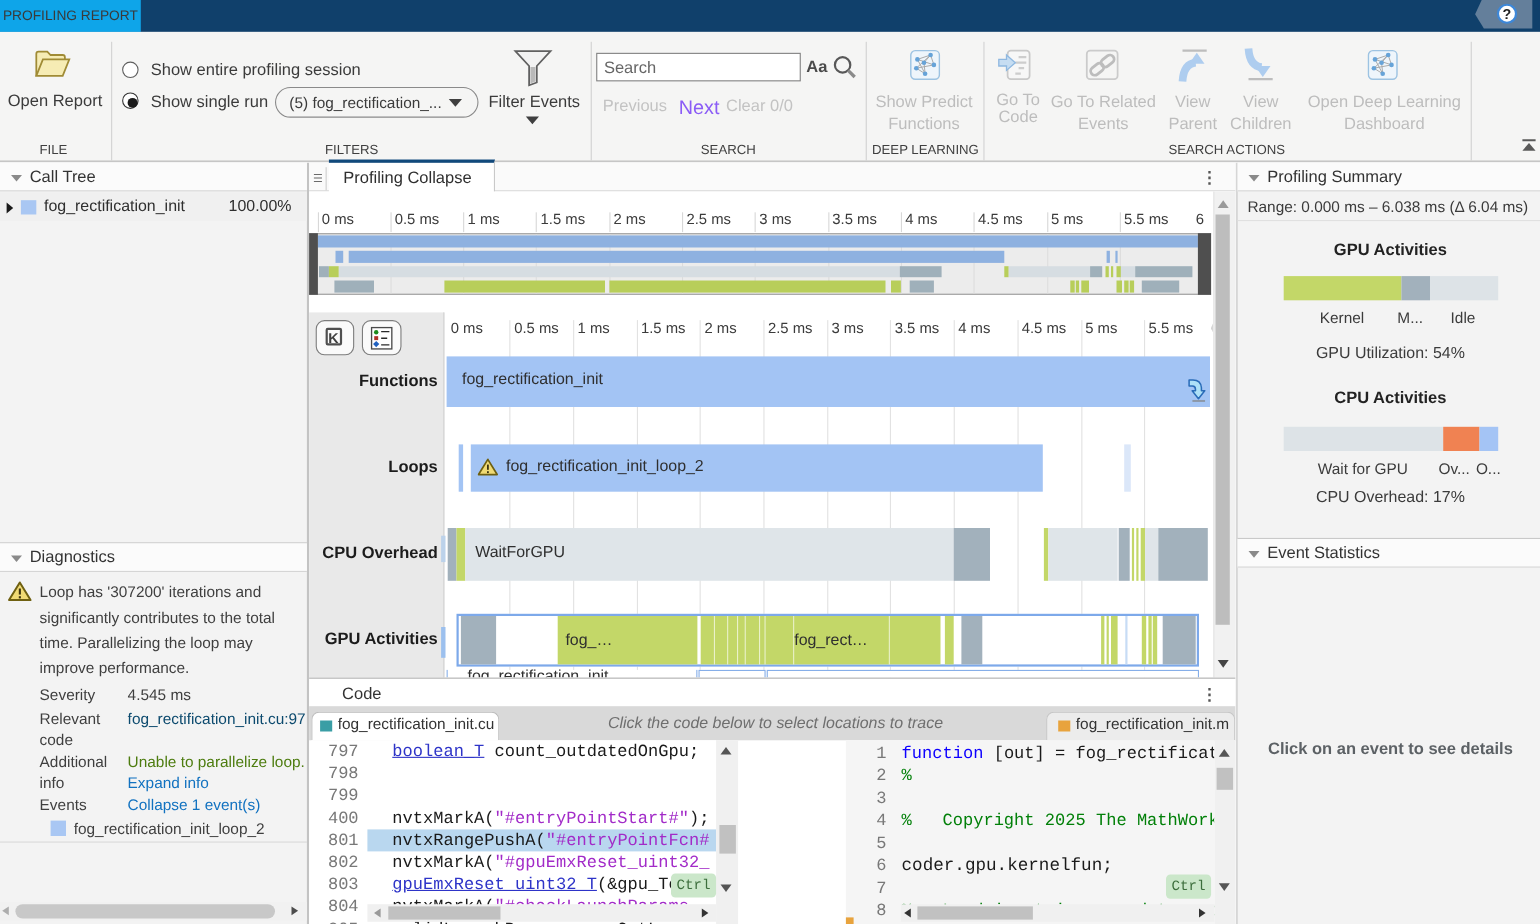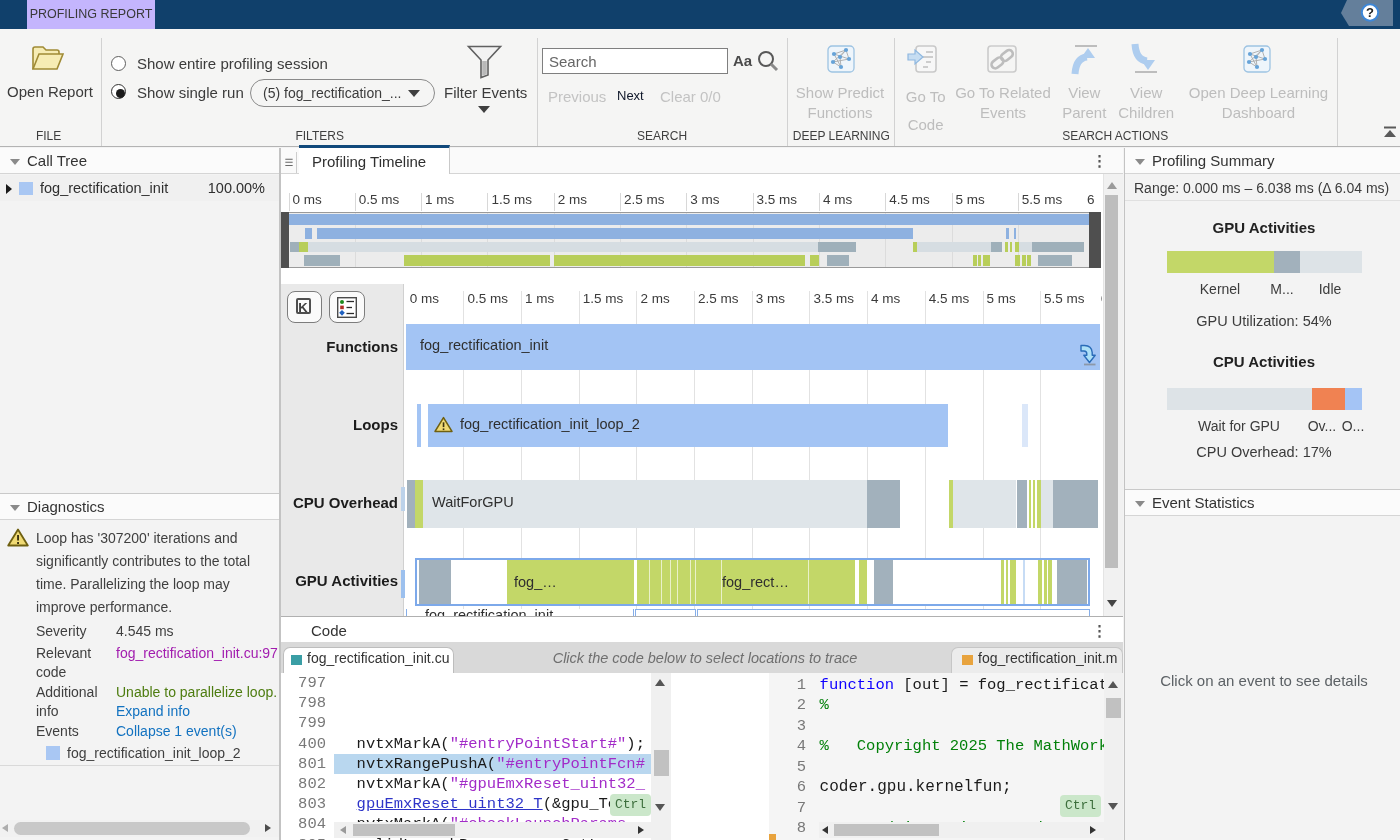--- a/index.html
+++ b/index.html
@@ -1,19 +1,19 @@
 <!DOCTYPE html>
 <html><head><meta charset="utf-8">
 <style>
 * { margin:0; padding:0; box-sizing:border-box; }
 body { width:1400px; height:840px; font-family:"Liberation Sans", sans-serif; background:#f3f3f3; overflow:hidden; position:relative; }
 </style></head>
 <body>
 <div style="position:absolute;left:0;top:0;width:1400px;height:29px;background:#10406b;"></div>
-<div style="position:absolute;left:0;top:0;width:128px;height:29px;background:#c4b5fd;color:#3a3a3a;font-size:12.5px;line-height:29px;text-align:center;margin-left:27px;">PROFILING REPORT</div>
+<div style="position:absolute;left:0;top:0;width:128px;height:29px;background:#0ea5e9;color:#3a3a3a;font-size:12.5px;line-height:29px;text-align:center;">PROFILING REPORT</div>
 <svg style="position:absolute;left:1338px;top:0;" width="58" height="27" viewBox="0 0 58 27">
     <polygon points="9,0 55,0 55,26 11,26 3,13" fill="#647f9b"></polygon>
     <circle cx="32" cy="12.5" r="8.2" fill="#ffffff" stroke="#3d87d8" stroke-width="2"></circle>
     <text x="32" y="17" font-size="13" font-weight="bold" fill="#222" text-anchor="middle" font-family="Liberation Sans">?</text>
   </svg>
 <div style="position:absolute;left:0;top:29px;width:1400px;height:118px;background:#f5f5f4;border-bottom:1px solid #b3b3b3;"></div>
 <div style="position:absolute;left:101px;top:38px;width:1px;height:108px;background:#d2d2d2;"></div>
 <div style="position:absolute;left:536.8px;top:38px;width:1px;height:108px;background:#d2d2d2;"></div>
 <div style="position:absolute;left:786.5px;top:38px;width:1px;height:108px;background:#d2d2d2;"></div>
 <div style="position:absolute;left:893.6px;top:38px;width:1px;height:108px;background:#d2d2d2;"></div>
@@ -43,21 +43,21 @@
 <div style="position:absolute;left:444px;top:84px;font-size:15px;color:#3b3b3b;">Filter Events</div>
 <div style="position:absolute;left:478px;top:106px;width:0;height:0;border-left:6px solid transparent;border-right:6px solid transparent;border-top:7px solid #3f3f3f;"></div>
 <div style="position:absolute;left:541.6px;top:48.3px;width:186px;height:26px;border:1px solid #7f7f7f;background:#fff;"></div>
 <div style="position:absolute;left:549px;top:53px;font-size:15px;color:#666;">Search</div>
 <div style="position:absolute;left:733px;top:52px;font-size:15px;font-weight:bold;color:#4a4a4a;">Aa</div>
 <svg style="position:absolute;left:756px;top:49px;" width="24" height="24" viewBox="0 0 24 24">
 <circle cx="10" cy="10" r="7" fill="none" stroke="#585858" stroke-width="2"></circle>
 <line x1="15" y1="15" x2="21" y2="21" stroke="#8a8a8a" stroke-width="3"></line>
   </svg>
 <div style="position:absolute;left:548px;top:88px;font-size:15px;color:#c3c3c3;">Previous</div>
-<div style="position:absolute;left:617px;top:88px;font-size:13px;color:#0f172a;">Next</div>
+<div style="position:absolute;left:617px;top:88px;font-size:18px;color:#8b5cf6;">Next</div>
 <div style="position:absolute;left:660px;top:88px;font-size:15px;color:#c3c3c3;">Clear</div>
 <div style="position:absolute;left:700px;top:88px;font-size:15px;color:#c3c3c3;">0/0</div>
 <svg style="position:absolute;left:826.9px;top:45px;" width="28" height="28" viewBox="0 0 28 28">
 <rect x="1" y="1" width="26" height="26" rx="4" fill="#eef5fb" stroke="#9dc3e2" stroke-width="1.3"></rect>
 <g stroke="#a9a9a9" stroke-width="0.9">
 <line x1="7" y1="9" x2="19" y2="5"></line>
       <line x1="7" y1="9" x2="22" y2="14"></line>
       <line x1="7" y1="9" x2="14" y2="22"></line>
 <line x1="6" y1="17" x2="19" y2="5"></line>
       <line x1="6" y1="17" x2="22" y2="14"></line>
@@ -114,21 +114,21 @@
 <line x1="5" y1="4" x2="27" y2="4" stroke="#bdbdbd" stroke-width="2"></line>
 <path d="M5 32 Q6 16 17 15" fill="none" stroke="#aecdef" stroke-width="7"></path>
 <polygon points="11,16 25,16 18,6" fill="#aecdef"></polygon>
   </svg>
 <svg style="position:absolute;left:1130px;top:42px;" width="30" height="34" viewBox="0 0 30 34">
 <line x1="5" y1="30" x2="27" y2="30" stroke="#bdbdbd" stroke-width="2"></line>
 <path d="M5 2 Q6 18 17 19" fill="none" stroke="#aecdef" stroke-width="7"></path>
 <polygon points="11,18 25,18 18,28" fill="#aecdef"></polygon>
   </svg>
 <div style="position:absolute;left:750px;top:83px;width:180px;text-align:center;font-size:15px;color:#bdbdbd;line-height:20px;">Show Predict<br>Functions</div>
-<div style="position:absolute;left:835.6px;top:83px;width:180px;text-align:center;font-size:15px;color:#bdbdbd;line-height:28px;">Go To<br>Code</div>
+<div style="position:absolute;left:835.6px;top:83px;width:180px;text-align:center;font-size:15px;color:#bdbdbd;line-height:16px;">Go To<br>Code</div>
 <div style="position:absolute;left:913px;top:83px;width:180px;text-align:center;font-size:15px;color:#bdbdbd;line-height:20px;">Go To Related<br>Events</div>
 <div style="position:absolute;left:994.3px;top:83px;width:180px;text-align:center;font-size:15px;color:#bdbdbd;line-height:20px;">View<br>Parent</div>
 <div style="position:absolute;left:1056.2px;top:83px;width:180px;text-align:center;font-size:15px;color:#bdbdbd;line-height:20px;">View<br>Children</div>
 <div style="position:absolute;left:1168.5px;top:83px;width:180px;text-align:center;font-size:15px;color:#bdbdbd;line-height:20px;">Open Deep Learning<br>Dashboard</div>
 <svg style="position:absolute;left:1383px;top:126px;" width="14" height="12" viewBox="0 0 14 12">
 <line x1="1" y1="1.5" x2="13" y2="1.5" stroke="#5a5a5a" stroke-width="2"></line>
 <polygon points="7,4 13,11 1,11" fill="#5a5a5a"></polygon>
   </svg>
 <div style="position:absolute;left:0;top:148px;width:279px;height:692px;background:#f3f3f3;"></div>
 <div style="position:absolute;left:279px;top:148px;width:1.5px;height:692px;background:#c3c3c3;"></div>
@@ -146,21 +146,21 @@
 <div style="position:absolute;left:27px;top:497.5px;font-size:15px;color:#333;">Diagnostics</div>
 <svg style="position:absolute;left:7px;top:528px;" width="22" height="19" viewBox="0 0 22 19">
 <path d="M11 1.5 L20.8 17.5 L1.2 17.5 Z" fill="#f0da74" stroke="#6f6011" stroke-width="1.8" stroke-linejoin="round"></path>
 <rect x="10.1" y="7" width="1.9" height="5.5" fill="#3c3310"></rect>
     <rect x="10.1" y="14" width="1.9" height="2" fill="#3c3310"></rect>
   </svg>
 <div style="position:absolute;left:36px;top:526.5px;width:242px;font-size:14px;line-height:23px;color:#3f3f3f;">Loop has '307200' iterations and<br>significantly contributes to the total<br>time. Parallelizing the loop may<br>improve performance.</div>
 <div style="position:absolute;left:36px;top:622px;font-size:14px;line-height:19.5px;color:#3f3f3f;">Severity</div>
 <div style="position:absolute;left:116px;top:622px;width:163px;font-size:14px;line-height:19.5px;white-space:nowrap;overflow:hidden;"><span style="color:#3f3f3f;">4.545 ms</span></div>
 <div style="position:absolute;left:36px;top:643.5px;font-size:14px;line-height:19.5px;color:#3f3f3f;">Relevant<br>code</div>
-<div style="position:absolute;left:116px;top:643.5px;width:163px;font-size:14px;line-height:19.5px;white-space:nowrap;overflow:hidden;"><span style="color:#a21caf;text-align:right;">fog_rectification_init.cu:97</span></div>
+<div style="position:absolute;left:116px;top:643.5px;width:163px;font-size:14px;line-height:19.5px;white-space:nowrap;overflow:hidden;"><span style="color:#0c4a6e;text-align:right;">fog_rectification_init.cu:97</span></div>
 <div style="position:absolute;left:36px;top:682.5px;font-size:14px;line-height:19.5px;color:#3f3f3f;">Additional<br>info</div>
 <div style="position:absolute;left:116px;top:682.5px;width:163px;font-size:14px;line-height:19.5px;white-space:nowrap;overflow:hidden;"><span style="color:#4d7c0f;">Unable to parallelize loop.</span><br><span style="color:#1272c0;">Expand info</span></div>
 <div style="position:absolute;left:36px;top:722px;font-size:14px;line-height:19.5px;color:#3f3f3f;">Events</div>
 <div style="position:absolute;left:116px;top:722px;width:163px;font-size:14px;line-height:19.5px;white-space:nowrap;overflow:hidden;"><span style="color:#1272c0;">Collapse 1 event(s)</span></div>
 <div style="position:absolute;left:46px;top:746px;width:13.5px;height:13.5px;background:#a9c7f3;"></div>
 <div style="position:absolute;left:67px;top:745px;font-size:14px;color:#3f3f3f;">fog_rectification_init_loop_2</div>
 <div style="position:absolute;left:0;top:764.5px;width:279px;height:1px;background:#d9d9d9;"></div>
 <div style="position:absolute;left:0;top:820px;width:279px;height:17px;background:#f1f1f1;"></div>
 <div style="position:absolute;left:2px;top:824px;width:0;height:0;border-top:4.5px solid transparent;border-bottom:4.5px solid transparent;border-right:6px solid #adadad;"></div>
 <div style="position:absolute;left:265px;top:824px;width:0;height:0;border-top:4.5px solid transparent;border-bottom:4.5px solid transparent;border-left:6px solid #4c4c4c;"></div>
@@ -185,25 +185,25 @@
 <div style="position:absolute;left:1311.5px;top:387.5px;width:33.5px;height:22px;background:#f08252;"></div>
 <div style="position:absolute;left:1345px;top:387.5px;width:17px;height:22px;background:#a4c4f5;"></div>
 <div style="position:absolute;left:1189px;top:417.5px;width:100px;text-align:center;font-size:14px;color:#3b3b3b;">Wait for GPU</div>
 <div style="position:absolute;left:1292px;top:417.5px;width:60px;text-align:center;font-size:14px;color:#3b3b3b;">Ov...</div>
 <div style="position:absolute;left:1333px;top:417.5px;width:40px;text-align:center;font-size:14px;color:#3b3b3b;">O...</div>
 <div style="position:absolute;left:1130px;top:444px;width:268px;text-align:center;font-size:14.5px;color:#3b3b3b;">CPU Overhead: 17%</div>
 <div style="position:absolute;left:1125px;top:489px;width:275px;height:1px;background:#c9c9c9;"></div>
 <div style="position:absolute;left:1125px;top:490px;width:275px;height:26px;background:#fbfbfb;border-bottom:1px solid #d5d5d5;"></div>
 <div style="position:absolute;left:1135px;top:500.5px;width:0;height:0;border-left:5px solid transparent;border-right:5px solid transparent;border-top:6px solid #8a8a8a;"></div>
 <div style="position:absolute;left:1152px;top:493.5px;font-size:15px;color:#333;">Event Statistics</div>
-<div style="position:absolute;left:1130px;top:672px;width:268px;text-align:center;font-size:15px;font-weight:normal;color:#5c6165;">Click on an event to see details</div>
+<div style="position:absolute;left:1130px;top:672px;width:268px;text-align:center;font-size:15px;font-weight:bold;color:#5c6165;">Click on an event to see details</div>
 <div style="position:absolute;left:281px;top:148px;width:842px;height:26px;background:#fafafa;border-bottom:1px solid #d5d5d5;"></div>
 <div style="position:absolute;left:282px;top:152px;width:15px;height:21px;border-right:1px solid #cdcdcd;color:#6a6a6a;font-size:10px;line-height:21px;text-align:center;letter-spacing:0;">☰</div>
 <div style="position:absolute;left:299px;top:145px;width:151px;height:30px;background:#fff;border-top:3px solid #11497b;border-right:1px solid #c9c9c9;"></div>
-<div style="position:absolute;left:312px;top:153px;font-size:15px;color:#2f2f2f;">Profiling Timeline</div>
+<div style="position:absolute;left:312px;top:153px;font-size:15px;color:#2f2f2f;">Profiling Collapse</div>
 <div style="position:absolute;left:1092px;top:152px;font-size:15px;color:#555;font-weight:bold;">⋮</div>
 <div style="position:absolute;left:281px;top:174px;width:842px;height:442px;background:#fff;"></div>
 <div style="position:absolute;left:288.5px;top:193px;width:1px;height:18px;background:#d8d8d8;"></div>
 <div style="position:absolute;left:292.5px;top:192px;font-size:13.5px;color:#3b3b3b;">0 ms</div>
 <div style="position:absolute;left:354.8px;top:193px;width:1px;height:18px;background:#d8d8d8;"></div>
 <div style="position:absolute;left:358.8px;top:192px;font-size:13.5px;color:#3b3b3b;">0.5 ms</div>
 <div style="position:absolute;left:421.1px;top:193px;width:1px;height:18px;background:#d8d8d8;"></div>
 <div style="position:absolute;left:425.1px;top:192px;font-size:13.5px;color:#3b3b3b;">1 ms</div>
 <div style="position:absolute;left:487.4px;top:193px;width:1px;height:18px;background:#d8d8d8;"></div>
 <div style="position:absolute;left:491.4px;top:192px;font-size:13.5px;color:#3b3b3b;">1.5 ms</div>
@@ -381,20 +381,21 @@
 <div style="position:absolute;left:283px;top:647px;width:171px;height:26px;background:#fff;border:1px solid #bdbdbd;border-bottom:none;border-radius:7px 7px 0 0;"></div>
 <div style="position:absolute;left:291px;top:654.5px;width:10.5px;height:10.5px;background:#3a9ea5;"></div>
 <div style="position:absolute;left:307px;top:650px;font-size:14px;color:#333;">fog_rectification_init.cu</div>
 <div style="position:absolute;left:470px;top:650px;width:470px;text-align:center;font-size:14.5px;font-style:italic;color:#6f6f6f;">Click the code below to select locations to trace</div>
 <div style="position:absolute;left:951px;top:647px;width:172px;height:26px;background:#ececec;border:1px solid #c6c6c6;border-bottom:none;border-radius:7px 7px 0 0;"></div>
 <div style="position:absolute;left:962px;top:654.5px;width:10.5px;height:10.5px;background:#e8a33d;"></div>
 <div style="position:absolute;left:978px;top:650px;font-size:14px;color:#333;">fog_rectification_init.m</div>
 <div style="position:absolute;left:283px;top:673px;width:368px;height:167px;background:#fff;overflow:hidden;">
     <div style="position:absolute;left:51px;top:80.8px;width:317px;height:20.2px;background:#b9d7ef;"></div>
     <div style="position:absolute;left:8px;top:0.0px;width:35px;text-align:right;font-family:'Liberation Mono',monospace;font-size:15.5px;line-height:20.2px;color:#787878;">797</div>
+    <div style="position:absolute;left:55px;top:0.0px;font-family:'Liberation Mono',monospace;font-size:15.5px;line-height:20.2px;color:#1a1a1a;white-space:pre;">  <span style="color:#2e34c8;text-decoration:underline;">boolean_T</span> count_outdatedOnGpu;</div>
     <div style="position:absolute;left:8px;top:20.2px;width:35px;text-align:right;font-family:'Liberation Mono',monospace;font-size:15.5px;line-height:20.2px;color:#787878;">798</div>
     <div style="position:absolute;left:8px;top:40.4px;width:35px;text-align:right;font-family:'Liberation Mono',monospace;font-size:15.5px;line-height:20.2px;color:#787878;">799</div>
     <div style="position:absolute;left:8px;top:60.6px;width:35px;text-align:right;font-family:'Liberation Mono',monospace;font-size:15.5px;line-height:20.2px;color:#787878;">400</div>
     <div style="position:absolute;left:55px;top:60.6px;font-family:'Liberation Mono',monospace;font-size:15.5px;line-height:20.2px;color:#1a1a1a;white-space:pre;">  nvtxMarkA(<span style="color:#a22bc8;">"#entryPointStart#"</span>);</div>
     <div style="position:absolute;left:8px;top:80.8px;width:35px;text-align:right;font-family:'Liberation Mono',monospace;font-size:15.5px;line-height:20.2px;color:#787878;">801</div>
     <div style="position:absolute;left:55px;top:80.8px;font-family:'Liberation Mono',monospace;font-size:15.5px;line-height:20.2px;color:#1a1a1a;white-space:pre;">  nvtxRangePushA(<span style="color:#a22bc8;">"#entryPointFcn#</span></div>
     <div style="position:absolute;left:8px;top:101.0px;width:35px;text-align:right;font-family:'Liberation Mono',monospace;font-size:15.5px;line-height:20.2px;color:#787878;">802</div>
     <div style="position:absolute;left:55px;top:101.0px;font-family:'Liberation Mono',monospace;font-size:15.5px;line-height:20.2px;color:#1a1a1a;white-space:pre;">  nvtxMarkA(<span style="color:#a22bc8;">"#gpuEmxReset_uint32_</span></div>
     <div style="position:absolute;left:8px;top:121.2px;width:35px;text-align:right;font-family:'Liberation Mono',monospace;font-size:15.5px;line-height:20.2px;color:#787878;">803</div>
     <div style="position:absolute;left:55px;top:121.2px;font-family:'Liberation Mono',monospace;font-size:15.5px;line-height:20.2px;color:#1a1a1a;white-space:pre;">  <span style="color:#2e34c8;text-decoration:underline;">gpuEmxReset_uint32_T</span>(&amp;gpu_Total</div>

